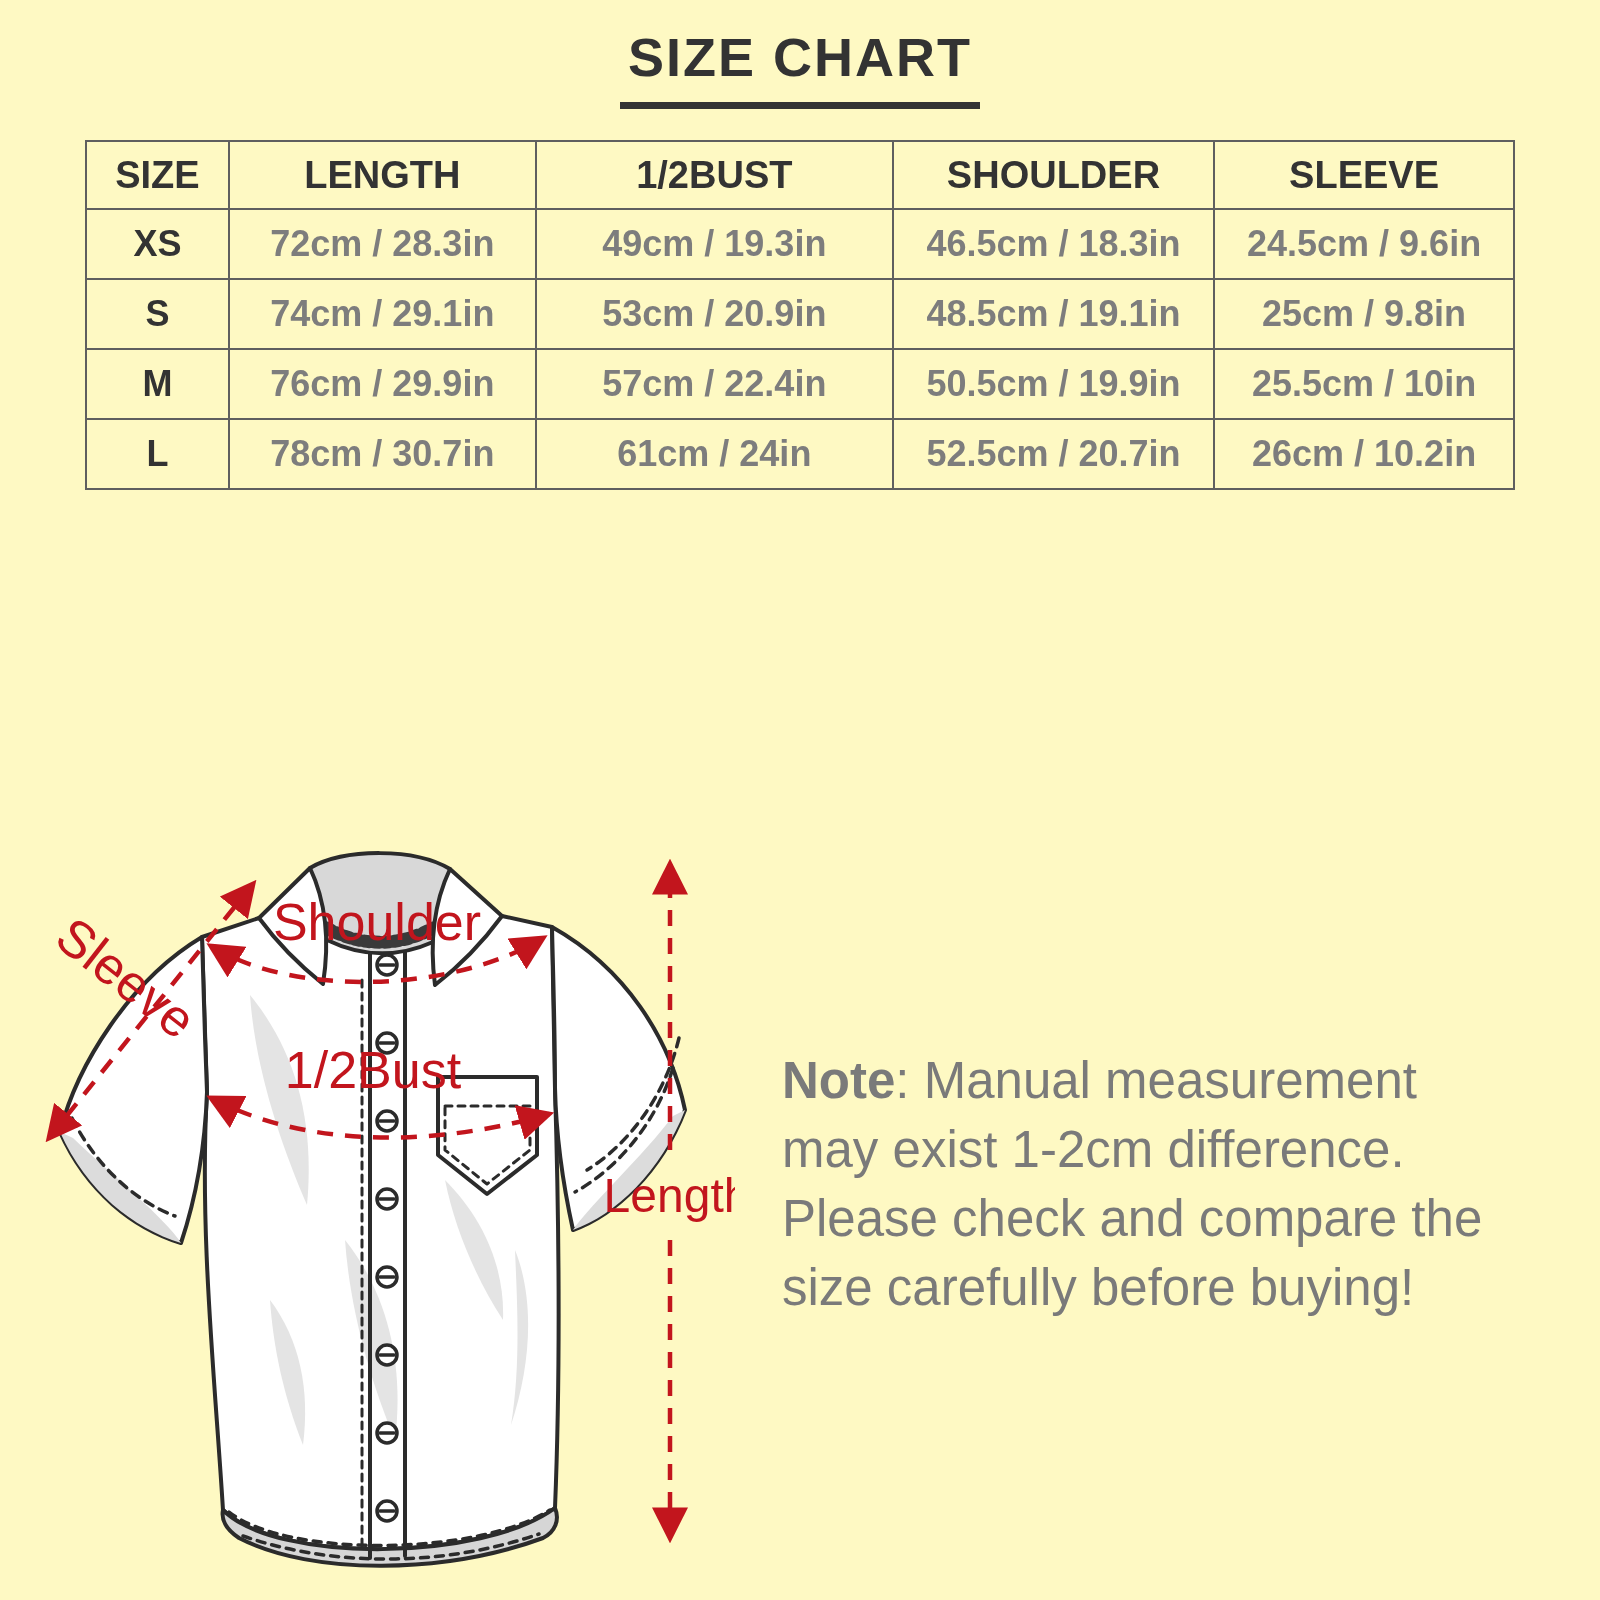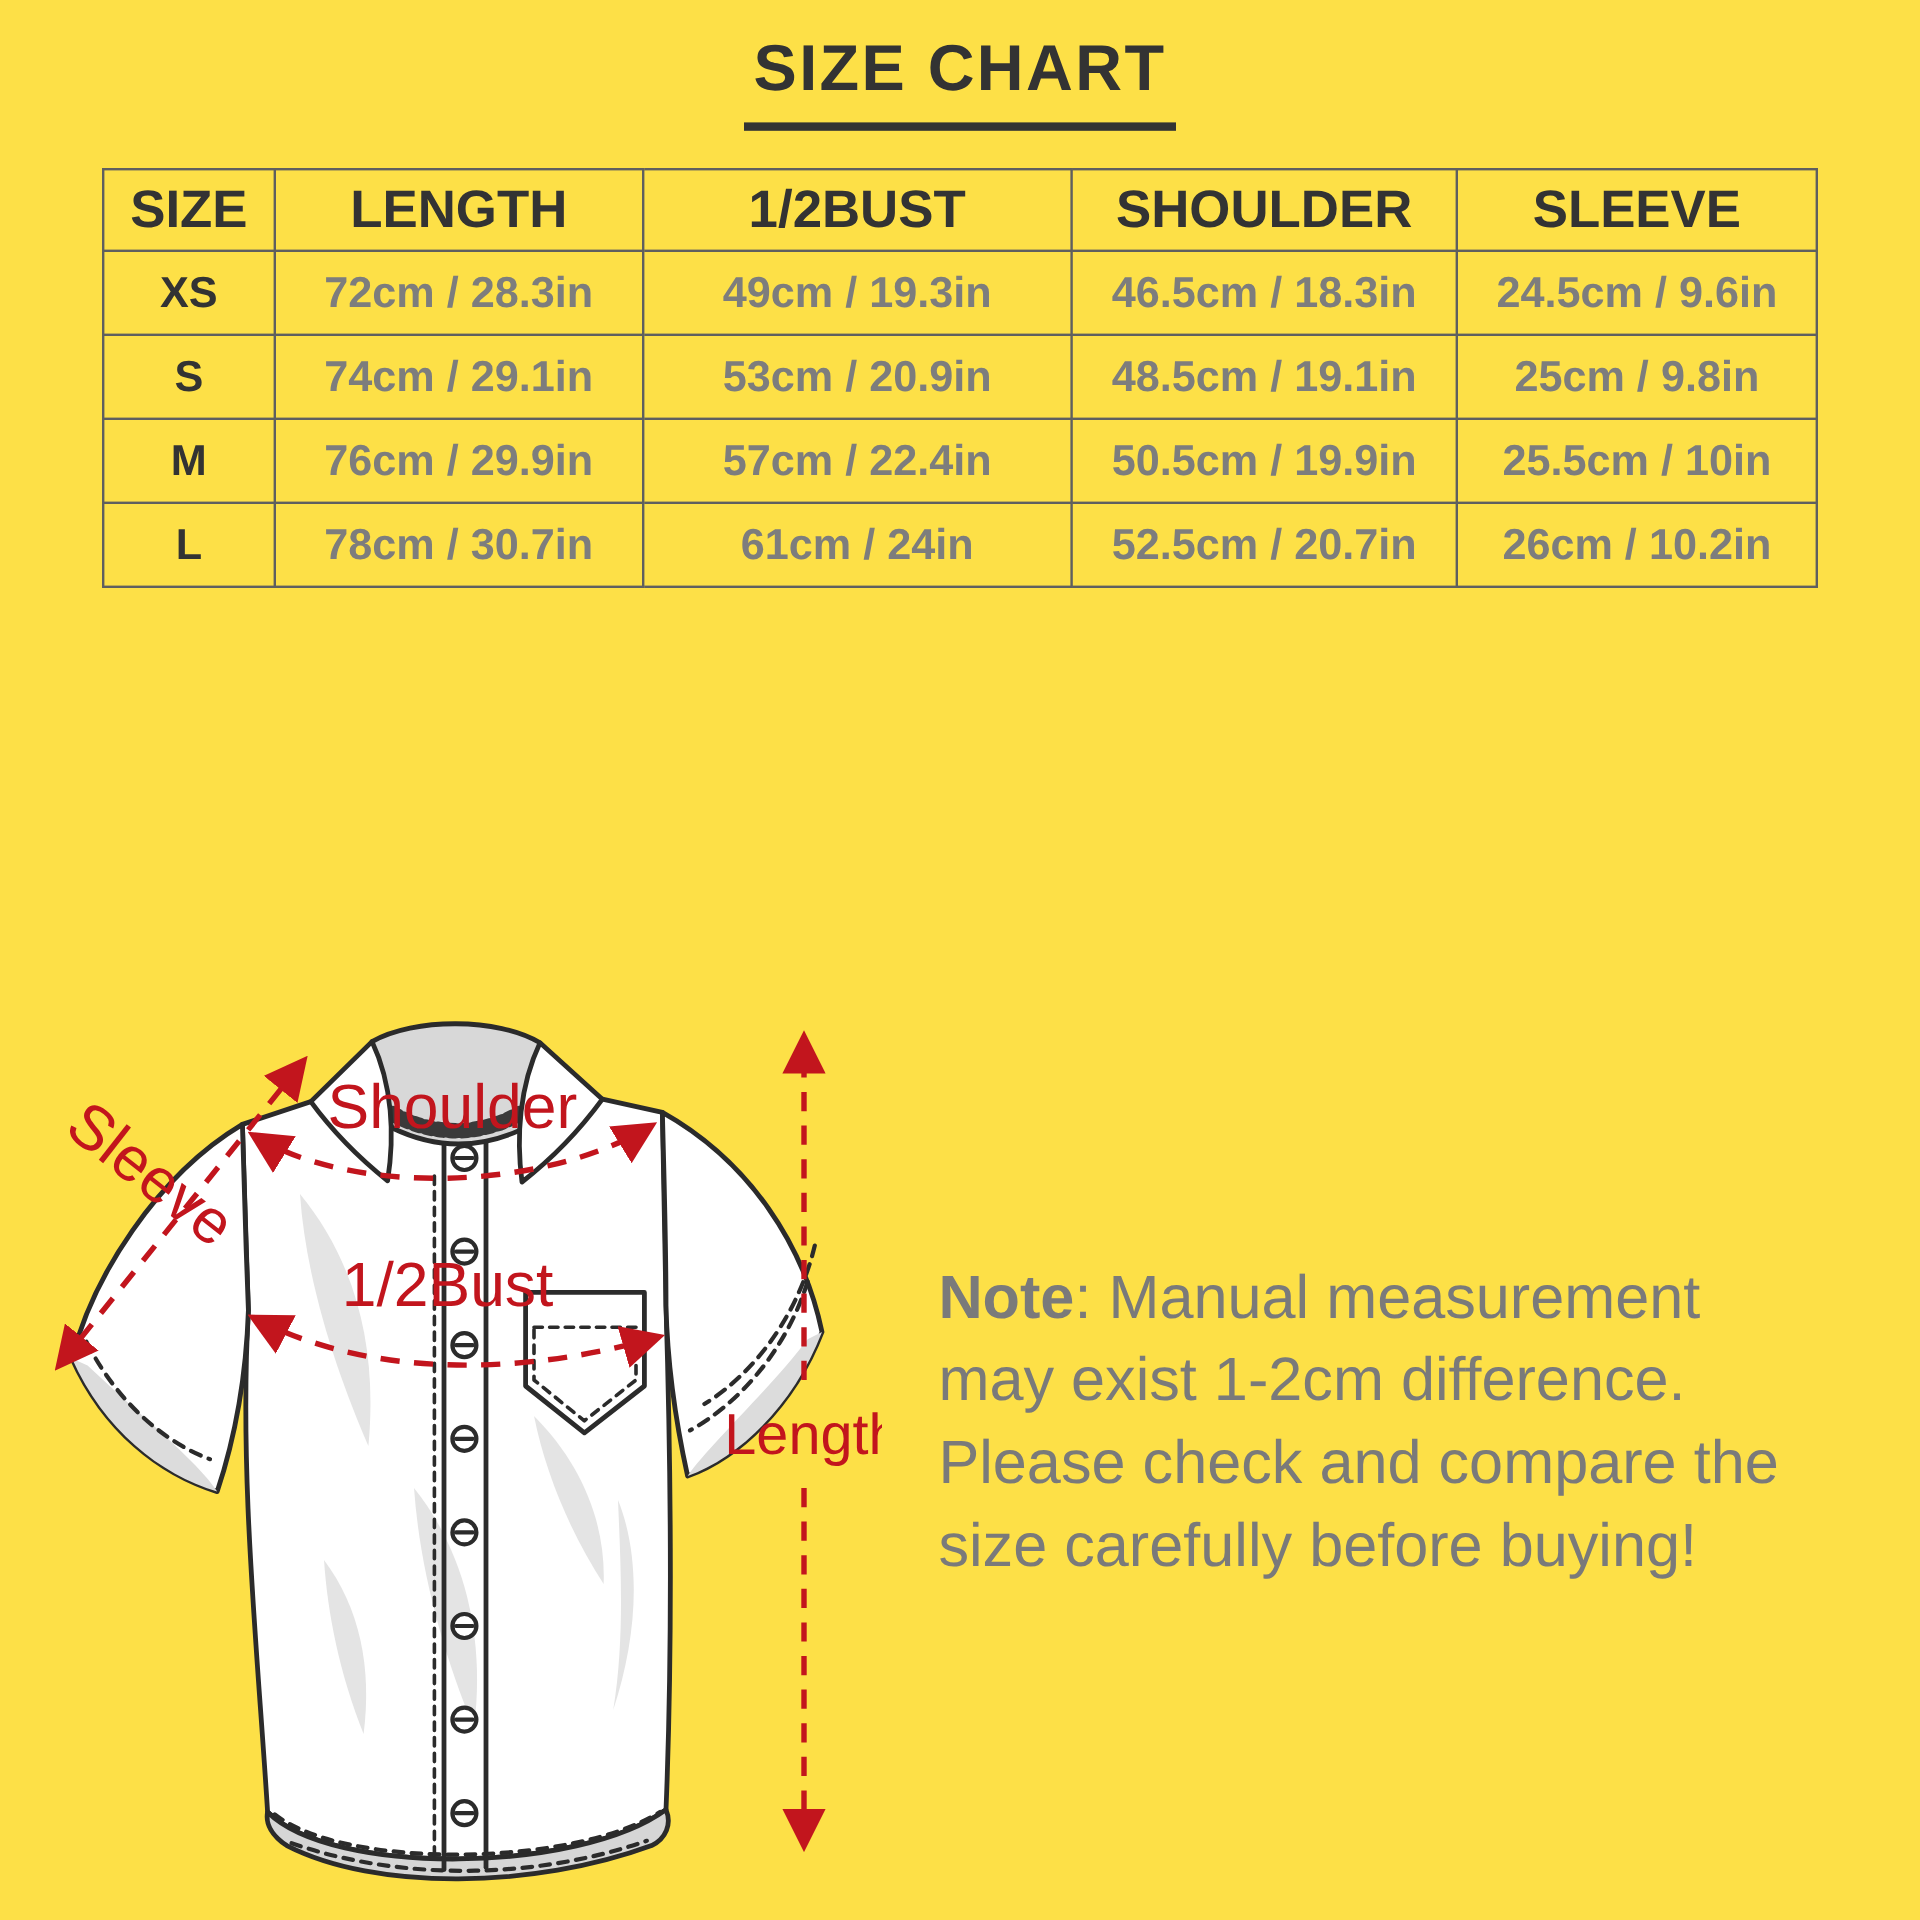--- a/index.html
+++ b/index.html
@@ -1,35 +1,35 @@
 <!DOCTYPE html>
 <html><head>
 <meta charset="utf-8">
 <style>
   html,body{margin:0;padding:0;background:#ffffff;}
   .canvas{
-    position:relative;width:1600px;height:1600px;background:#fde047;overflow:hidden;
+    position:relative;width:1600px;height:1600px;background:#fef9c3;overflow:hidden;
     font-family:"Liberation Sans", sans-serif;
   }
   
   .title-wrap{position:absolute;top:26px;left:0;width:100%;text-align:center;}
   .title-text{
     display:inline-block;font-size:54px;font-weight:bold;color:#333333;
     letter-spacing:2px;border-bottom:7px solid #333333;padding:0 8px 14px 8px;
   }
   
   table.size-table{
     position:absolute;left:85px;top:140px;width:1430px;
     border-collapse:collapse;table-layout:fixed;
   }
   .size-table th,.size-table td{
     border:2px solid #5f5f5f;text-align:center;vertical-align:middle;
     padding:0;overflow:hidden;white-space:nowrap;
   }
-  .size-table th{height:66px;font-size:44px;font-weight:bold;color:#333333;}
+  .size-table th{height:66px;font-size:38px;font-weight:bold;color:#333333;}
   .size-table td{height:68px;font-size:36px;font-weight:bold;color:#7d7d7d;}
   .size-table td.size-cell{font-weight:bold;color:#333333;text-align:center;}
   
   .note{
     position:absolute;left:782px;top:1046px;width:716px;
     font-size:51px;line-height:69px;color:#7a7a7a;
   }
   .note .note-label{font-weight:bold;}
   
   .shirt-wrap{position:absolute;left:15px;top:820px;width:720px;height:765px;}

